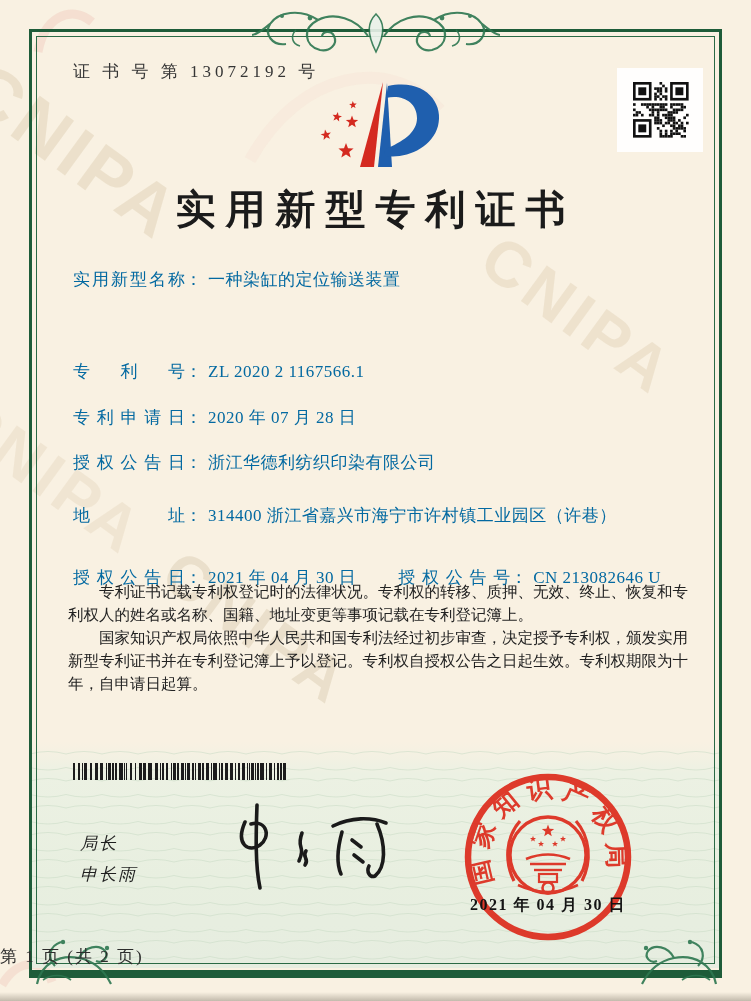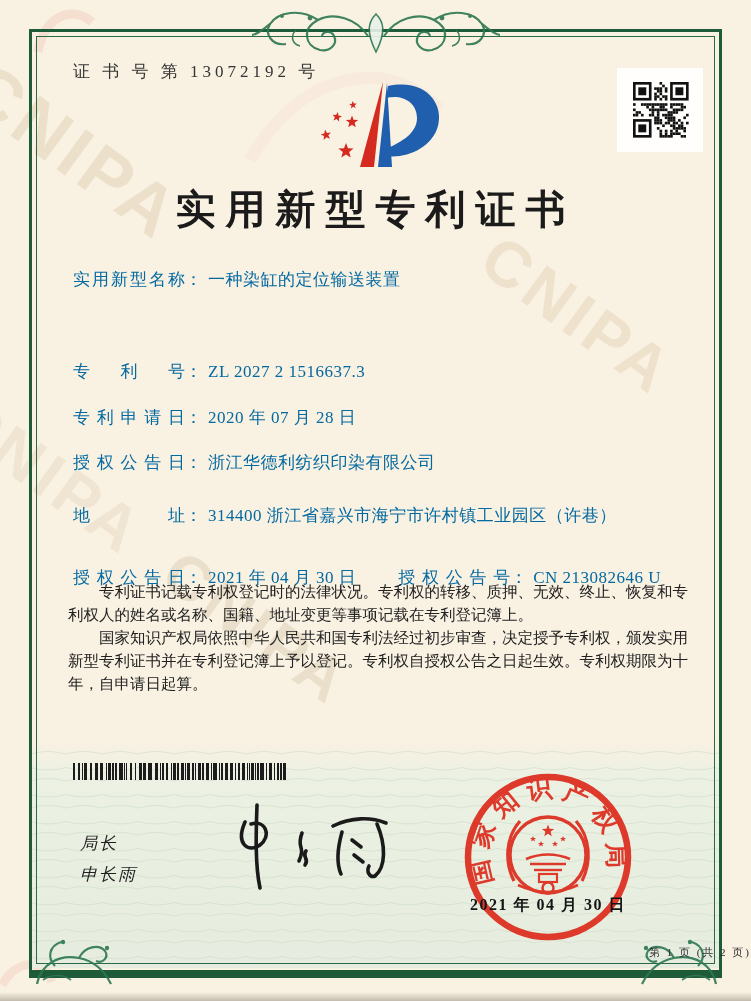--- a/index.html
+++ b/index.html
@@ -67,22 +67,22 @@
   
   .barcode{position:absolute; z-index:4; left:73px; top:763px;}
   .signer{position:absolute; z-index:4; left:80px; top:828px; font-size:17px; line-height:31px; color:#1f1f1f; letter-spacing:2px;font-style:italic;}
   .signature{position:absolute; z-index:4; left:205px; top:795px;}
   .seal{position:absolute; z-index:5; left:460px; top:769px; opacity:.92;}
   .seal-date{
     position:absolute; z-index:6; left:470px; top:895px; width:180px;
     font-size:16px; font-weight:bold; letter-spacing:1.5px; color:#141414; white-space:nowrap;
   }
   .footer{
-    position:absolute; z-index:4; left:0; top:945px; width:751px; text-align:right;
-    font-size:11px; letter-spacing:2px; color:#2c2c2c;
+    position:absolute; z-index:4; left:0; top:945px; width:751px; text-align:left;
+    font-size:17px; letter-spacing:2px; color:#2c2c2c;
   }
   .bottom-edge{
     position:absolute; z-index:7; left:0; bottom:0; width:751px; height:9px;
     background:linear-gradient(180deg, rgba(180,172,156,0), rgba(150,142,128,.55));
   }
 </style>
 </head>
 <body>
 
 <div class="page">
@@ -318,21 +318,21 @@
         <polygon points="58.0,69.0 60.0,74.3 65.6,74.5 61.2,78.0 62.7,83.5 58.0,80.4 53.3,83.5 54.8,78.0 50.4,74.5 56.0,74.3"></polygon>
       </g>
   </svg>
 
   <div class="title">实用新型专利证书</div>
 
   <div class="field-row row-1">
     <span class="lbl">实用新型名称</span><span class="colon">：</span><span class="val">一种染缸的定位输送装置</span>
   </div>
   <div class="field-row row-3">
-    <span class="lbl">专利号</span><span class="colon">：</span><span class="val">ZL 2027 2 1516637.3</span>
+    <span class="lbl">专利号</span><span class="colon">：</span><span class="val">ZL 2020 2 1167566.1</span>
   </div>
   <div class="field-row row-4">
     <span class="lbl">专利申请日</span><span class="colon">：</span><span class="val">2020 年 07 月 28 日</span>
   </div>
   <div class="field-row row-5">
     <span class="lbl">授权公告日</span><span class="colon">：</span><span class="val">浙江华德利纺织印染有限公司</span>
   </div>
   <div class="field-row row-6">
     <span class="lbl">地址</span><span class="colon">：</span><span class="val">314400 浙江省嘉兴市海宁市许村镇工业园区（许巷）</span>
   </div>

